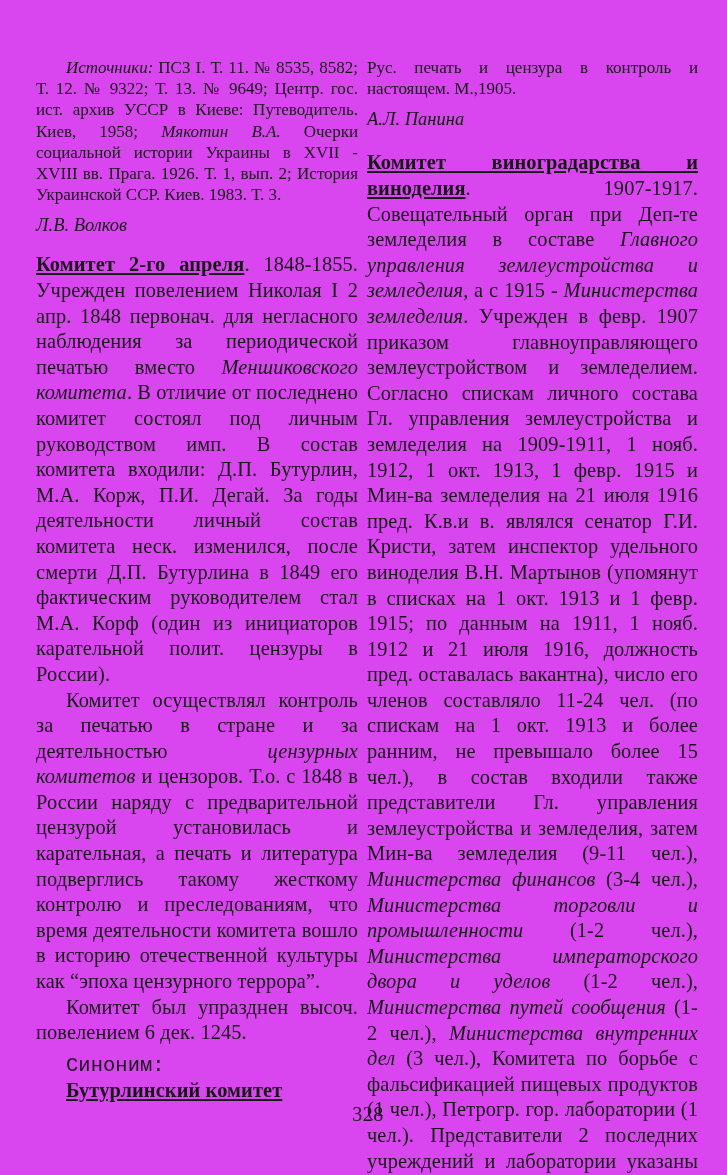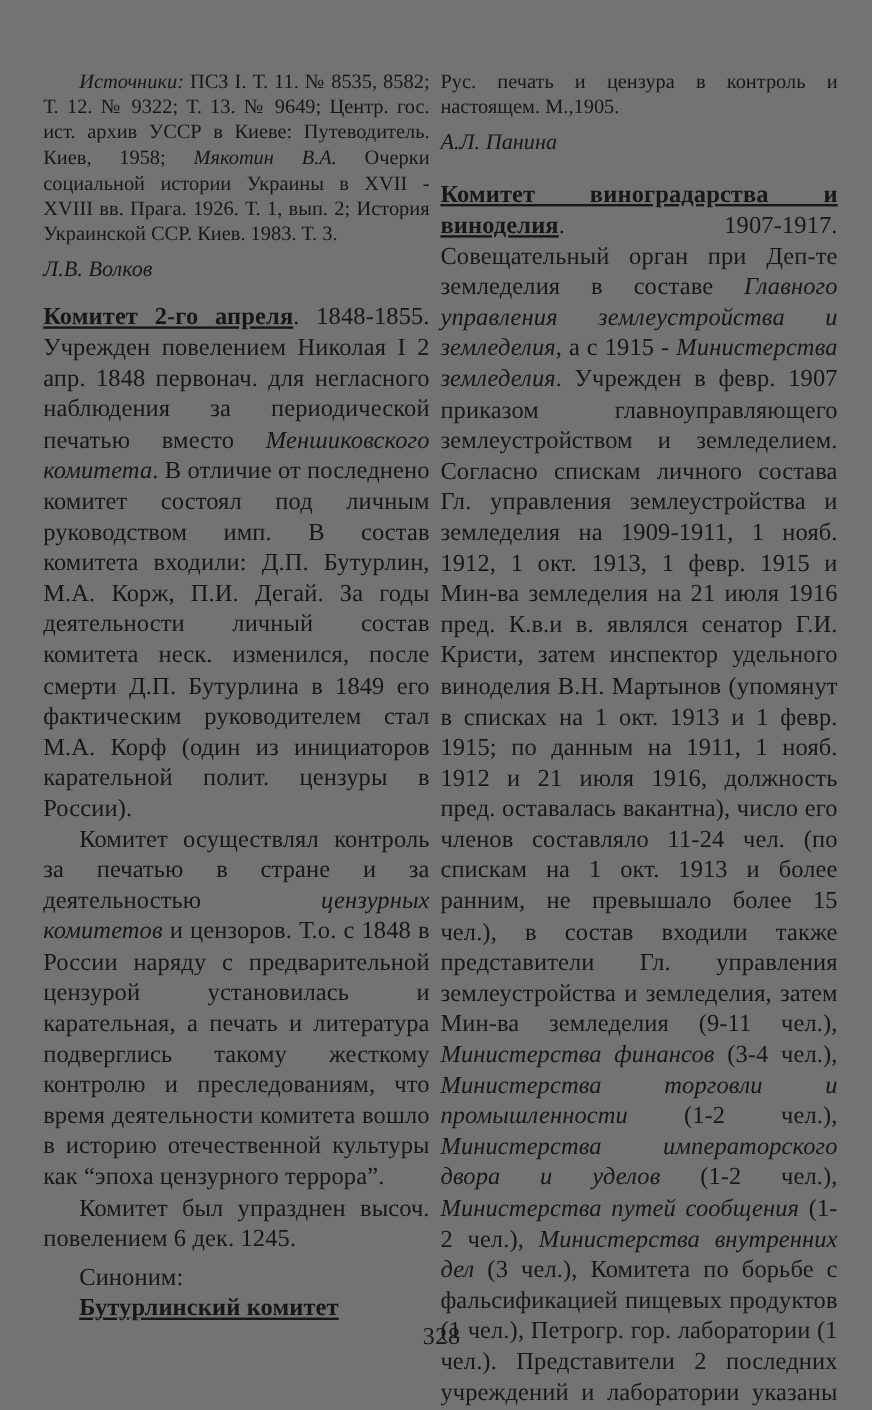--- a/index.html
+++ b/index.html
@@ -2,40 +2,40 @@
 <html lang="ru"><head>
 <meta charset="utf-8">
 <style>
   * { margin: 0; padding: 0; box-sizing: border-box; }
   html, body { background: #e8e7e3; }
   .page {
     position: relative;
     width: 727px;
     height: 1175px;
     margin: 0 auto;
-    background: #737373;
+    background: #d946ef;
     color: #171717;
     font-family: "Liberation Serif", "DejaVu Serif", serif;
     padding: 57px 29px 0 36px;
     overflow: hidden;
   }
   .columns { display: flex; gap: 9px; }
   .col-left  { width: 322px; flex: none; }
   .col-right { width: 331px; flex: none; }
 
   p { margin: 0; }
   .just { text-align: justify; }
   .just-last { text-align-last: justify; }
   .src { font-size: 17px; line-height: 21.2px; }
   .ind { text-indent: 30px; }
   .body { font-size: 20.4px; line-height: 25.6px; letter-spacing: 0.1px; }
   .sig  { font-style: italic; font-size: 18.5px; line-height: 22px; margin-top: 9px; }
   .entry { margin-top: 16px; }
   .entry-r { margin-top: 20px; }
-  .mt-syn { margin-top: 7px; }
+  .mt-syn { margin-top: 7px; font-family: Liberation Mono, monospace; }
   .b  { font-weight: bold; text-decoration: underline; }
   .it { font-style: italic; }
   .footer {
     position: absolute;
     left: 36px; right: 27px;
     top: 1103px;
     text-align: center;
     font-size: 20px;
     letter-spacing: 0.5px;
   }

